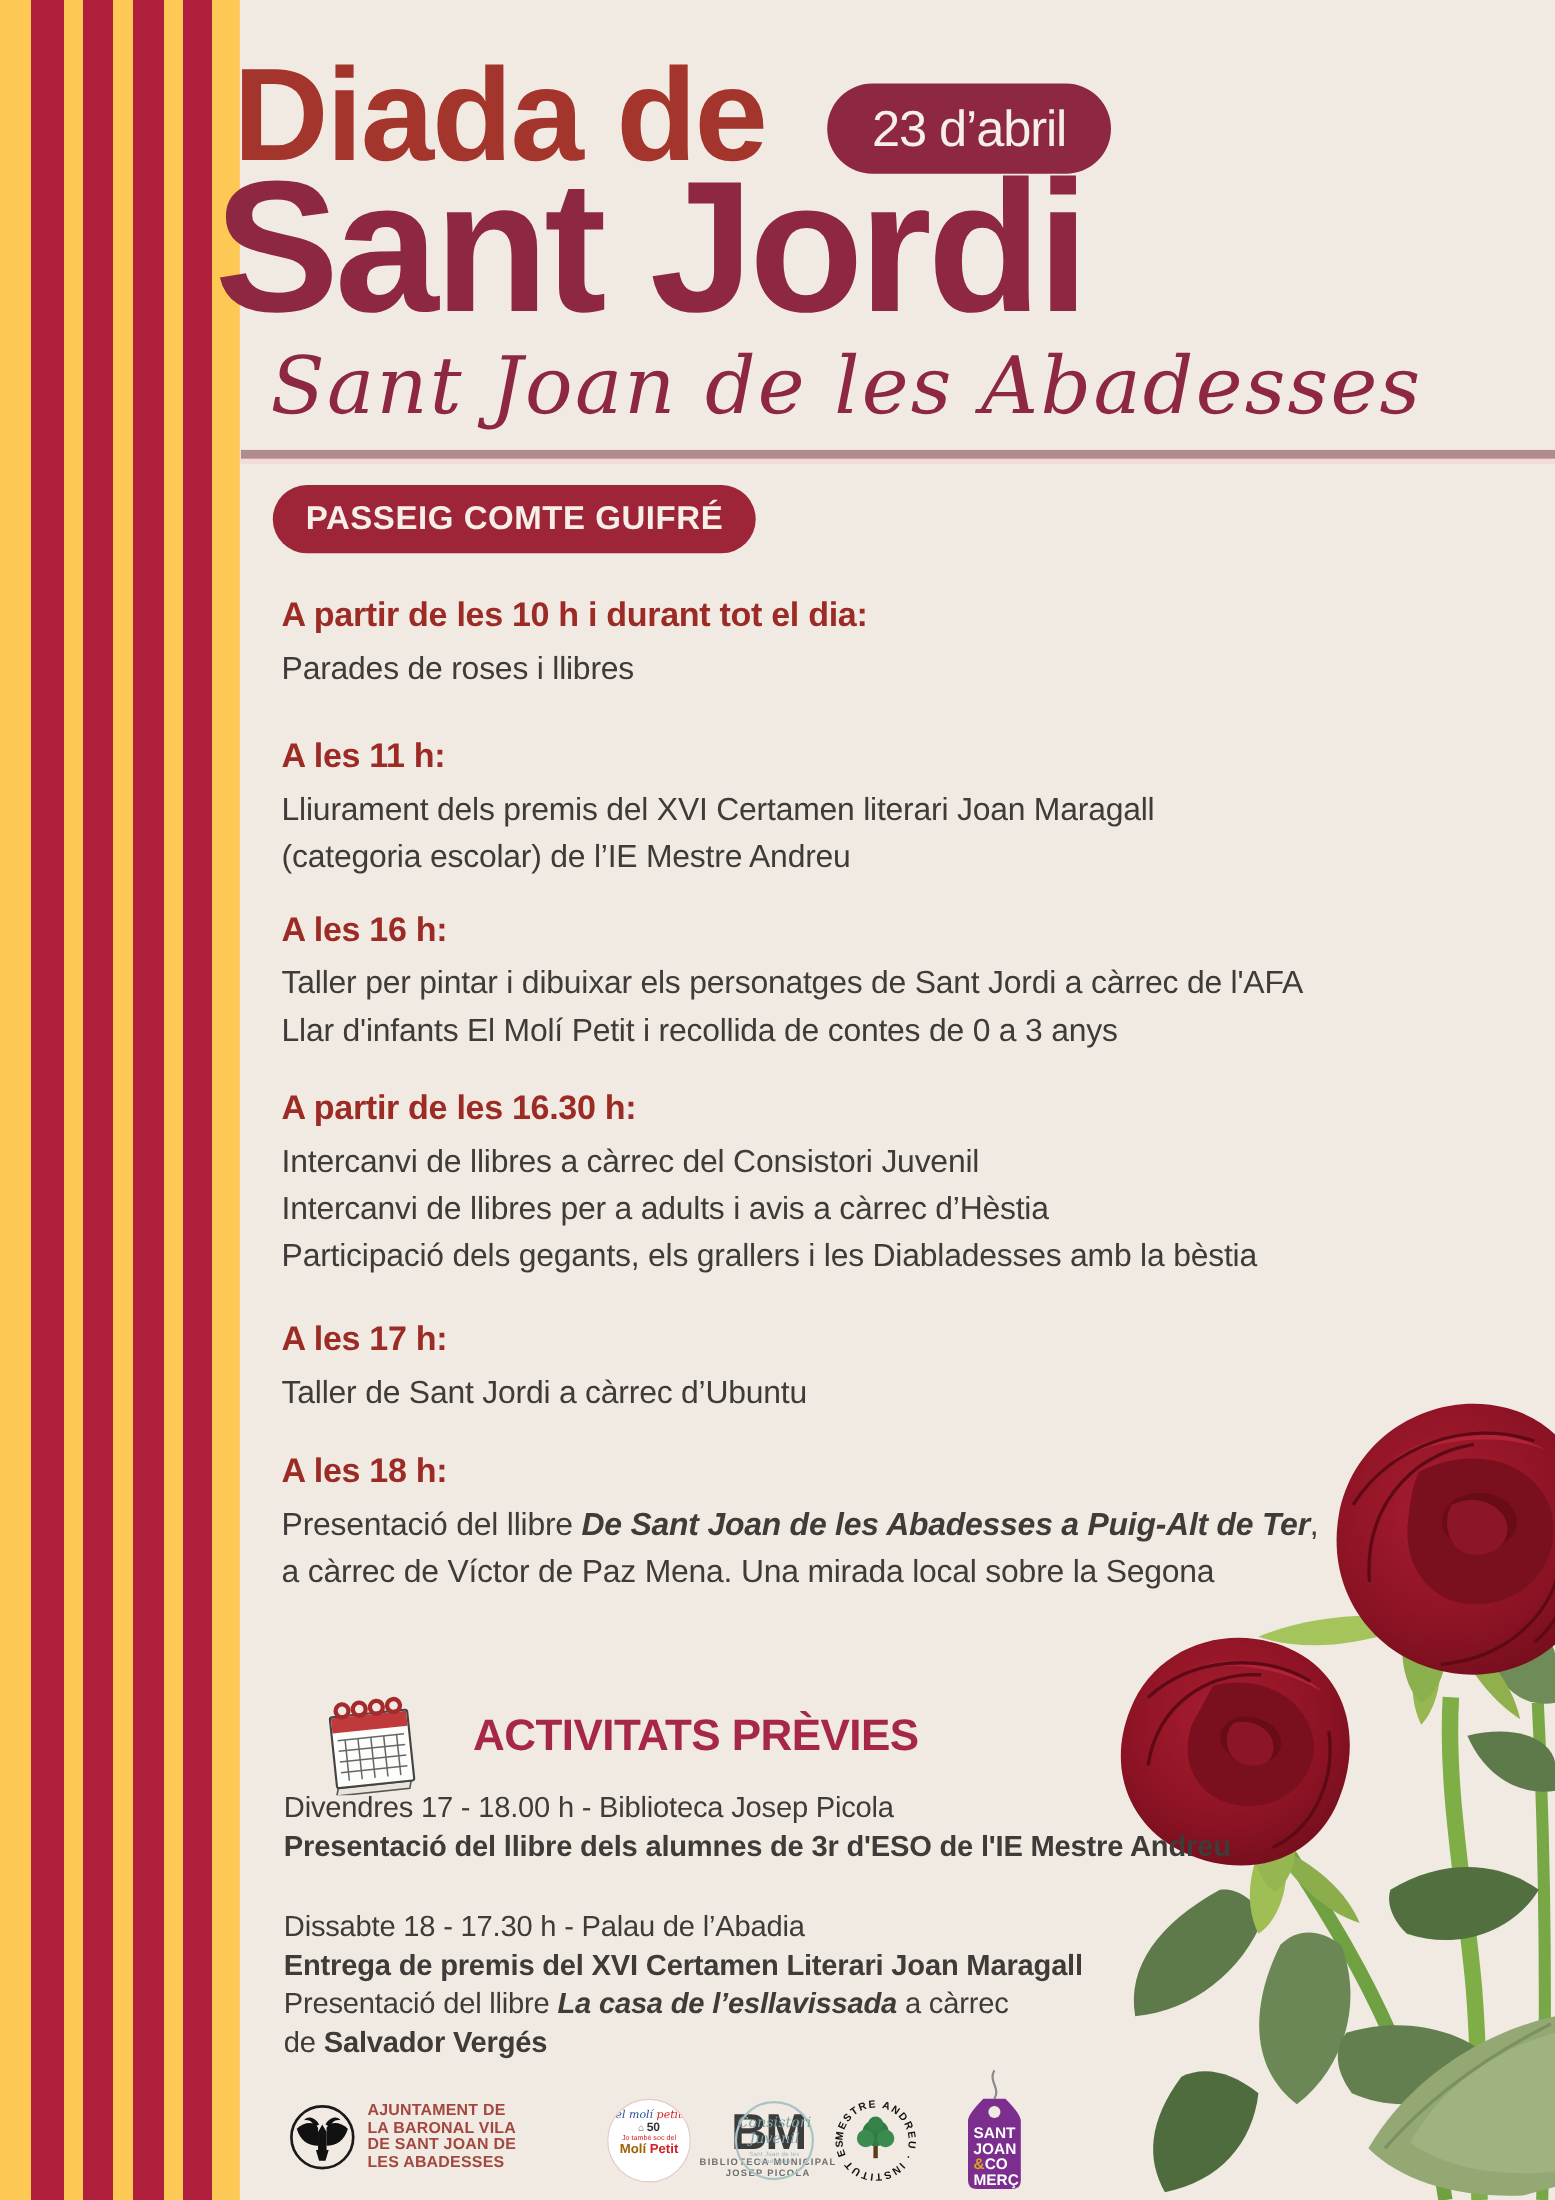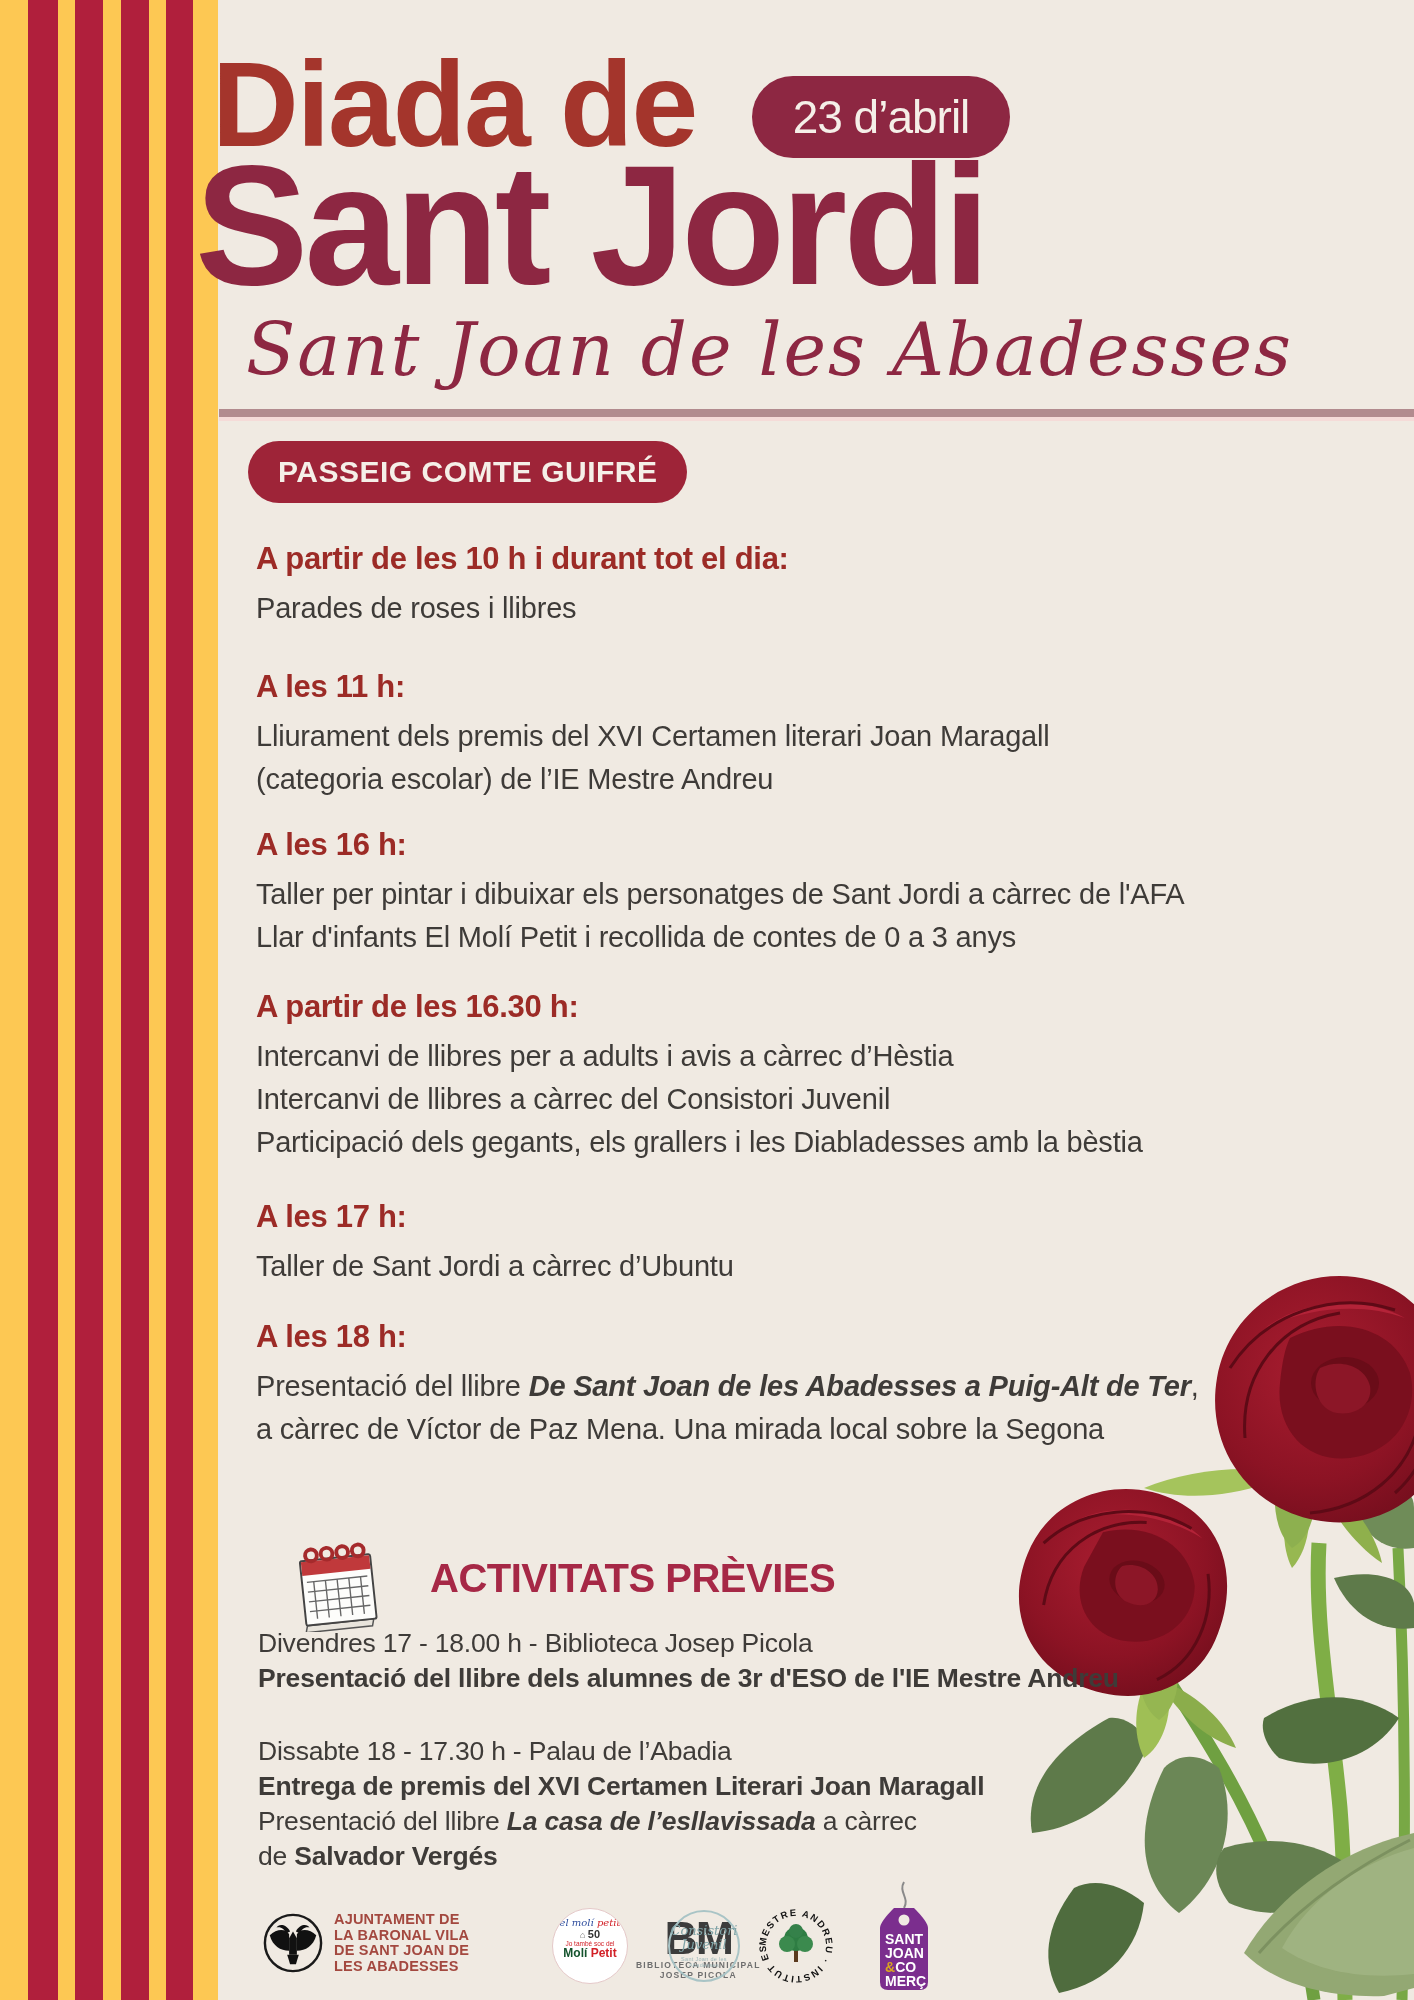--- a/index.html
+++ b/index.html
@@ -50,21 +50,21 @@
   .bm .big{font-size:46px;font-weight:800;letter-spacing:-2px;line-height:44px;}
   .bm .sm{font-size:8.5px;color:#6E6E6E;letter-spacing:1.2px;line-height:10px;font-weight:700;}
   .moli{left:552px;top:1908px;width:74px;height:74px;background:#fff;border:1px solid #E5C9C9;border-radius:50%;
     text-align:center;overflow:hidden;}
   .moli .scr{font-family:"DejaVu Serif",serif;font-style:italic;font-size:10px;margin-top:8px;color:#2F4E9E;}
   .moli .scr em{color:#D22027;font-style:italic;}
   .moli .mill{font-size:9px;color:#555;}
   .moli .fifty{font-size:11px;font-weight:800;color:#333;}
   .moli .sm{font-size:6.5px;color:#D22027;line-height:7px;}
   .moli .big{font-size:12px;font-weight:800;line-height:13px;}
-  .moli .big .b1{color:#14532d;} .moli .big .b2{color:#D22027;}
+  .moli .big .b1{color:#a16207;} .moli .big .b2{color:#D22027;}
   .cons{left:668px;top:1910px;width:68px;height:68px;border:2px solid #A9C4C6;border-radius:50%;
     display:flex;flex-direction:column;justify-content:center;text-align:center;}
   .cons .scr{font-family:"DejaVu Serif",serif;font-style:italic;color:#7FA3A6;font-size:13px;line-height:14px;}
   .cons .sm{font-size:5.5px;color:#9DB7B9;margin-top:4px;letter-spacing:.3px;}
   .inst{left:756px;top:1906px;width:80px;height:80px;}
   .tag{left:872px;top:1878px;width:64px;height:122px;}
 
   .roses{position:absolute;right:0;top:1248px;width:400px;height:752px;}
 </style>
 </head>
@@ -155,22 +155,22 @@
   </section>
 
   <section class="sched s2">
     <h3>A les 16 h:</h3>
     <p>Taller per pintar i dibuixar els personatges de Sant Jordi a càrrec de l'AFA</p>
     <p>Llar d'infants El Molí Petit i recollida de contes de 0 a 3 anys</p>
   </section>
 
   <section class="sched s3">
     <h3>A partir de les 16.30 h:</h3>
+    <p>Intercanvi de llibres a càrrec del Consistori Juvenil</p>
     <p>Intercanvi de llibres per a adults i avis a càrrec d’Hèstia</p>
-    <p>Intercanvi de llibres a càrrec del Consistori Juvenil</p>
     <p>Participació dels gegants, els grallers i les Diabladesses amb la bèstia</p>
   </section>
 
   <section class="sched s4">
     <h3>A les 17 h:</h3>
     <p>Taller de Sant Jordi a càrrec d’Ubuntu</p>
   </section>
 
   <section class="sched s5">
     <h3>A les 18 h:</h3>

